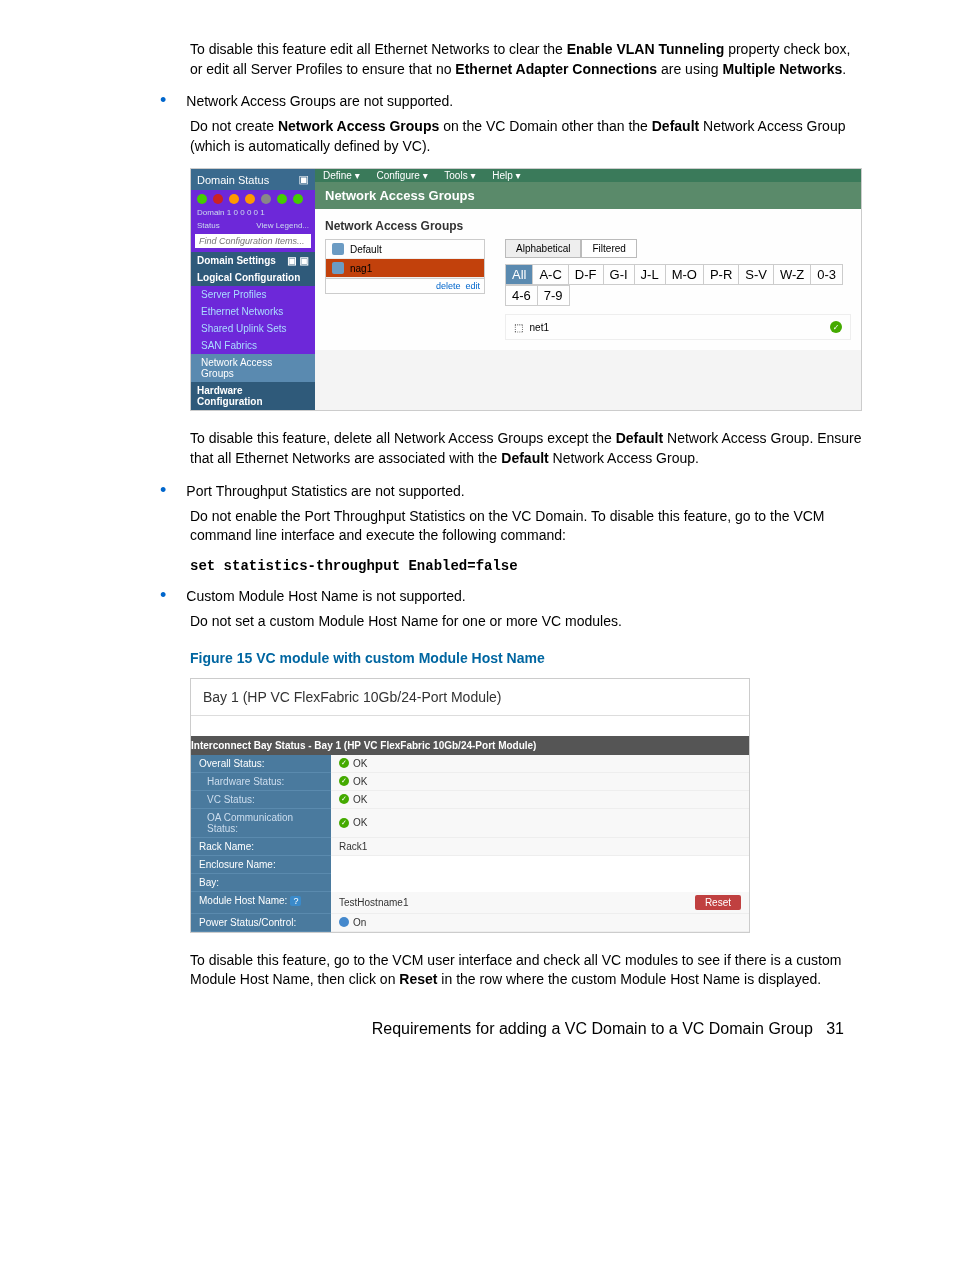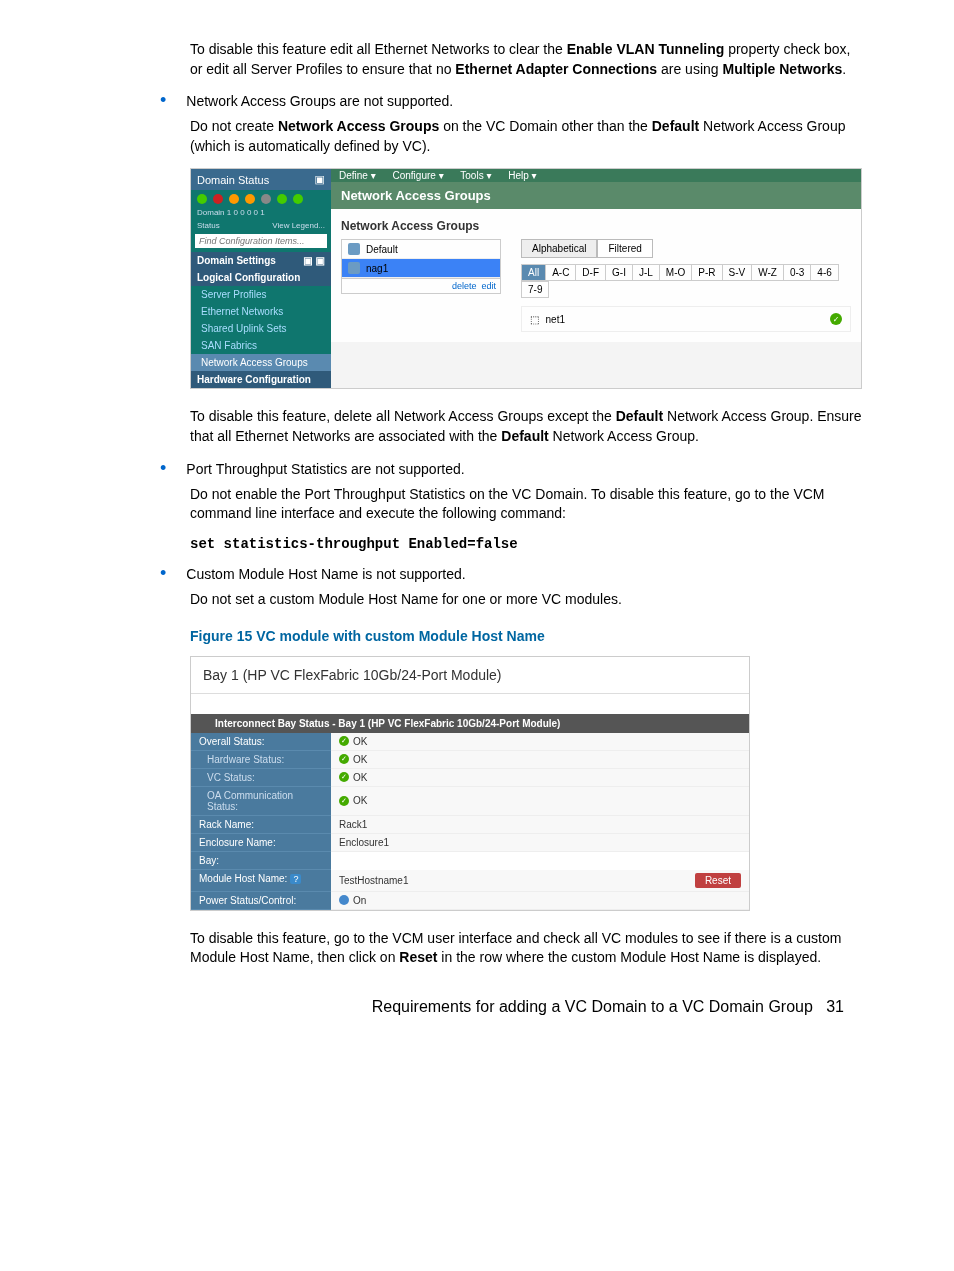--- a/index.html
+++ b/index.html
@@ -9,59 +9,59 @@
     .bold { font-weight: bold; }
     .bullet-row { display: flex; align-items: baseline; margin-bottom: 8px; margin-left: 70px; }
     .bullet-dot { color: #0066cc; font-size: 18px; margin-right: 20px; line-height: 1; }
     .bullet-text { flex: 1; }
     .figure-caption { color: #0066a1; font-weight: bold; margin-left: 100px; margin-top: 18px; margin-bottom: 10px; line-height: 1.3; }
     .code-line { font-family: "Courier New", monospace; font-weight: bold; margin-left: 100px; margin-bottom: 12px; }
     .footer { margin-top: 30px; text-align: right; font-size: 16px; padding-right: 20px; }
 
     
     .fig14 { margin-left: 100px; width: 672px; border: 1px solid #ccc; display: flex; font-size: 11px; }
-    .fig14-left { width: 140px; background: #0f766e; color: #fff; }
+    .fig14-left { width: 124px; background: #6d28d9; color: #fff; }
     .fig14-ds-header { background: #3a6a8e; padding: 4px 6px; display: flex; justify-content: space-between; align-items: center; font-size: 11px; }
     .fig14-status-icons { padding: 4px 6px; display: flex; gap: 6px; font-size: 10px; }
     .si-green { width:10px; height:10px; border-radius:50%; background:#4c0; display:inline-block; }
     .si-red { width:10px; height:10px; border-radius:50%; background:#c22; display:inline-block; }
     .si-orange { width:10px; height:10px; border-radius:50%; background:#f90; display:inline-block; }
     .si-gray { width:10px; height:10px; border-radius:50%; background:#888; display:inline-block; }
     .fig14-legend { font-size: 8px; color:#cde; padding: 0 6px 4px; display:flex; justify-content:space-between; }
     .fig14-search { background:#fff; margin:0 4px 4px; }
     .fig14-search input { width:100%; border:none; font-size:9px; font-style:italic; padding:2px 4px; color:#888; }
     .fig14-section { background:#2f5a7a; padding:3px 6px; font-weight:bold; font-size:10px; display:flex; justify-content:space-between; }
     .fig14-item { padding:3px 10px; color:#adf; font-size:10px; }
     .fig14-item.sel { background:#5a8ab0; color:#fff; }
     .fig14-right { flex:1; background:#f4f4f4; }
     .fig14-menu { background:#3a7a5a; color:#fff; padding:1px 8px; font-size:10px; }
     .fig14-menu span { margin-right:14px; }
     .fig14-title { background:#5a8a6a; color:#fff; padding:6px 10px; font-size:13px; font-weight:bold; }
     .fig14-content { padding:10px; background:#fefefe; }
     .fig14-subtitle { font-size:12px; font-weight:bold; margin-bottom:6px; color:#333; }
     .fig14-list { border:1px solid #ccc; width:160px; float:left; margin-right:10px; }
     .fig14-list-item { padding:3px 6px; font-size:10px; border-bottom:1px solid #eee; display:flex; align-items:center; gap:6px; }
-    .fig14-list-item.sel { background:#3b82f6; }
+    .fig14-list-item.sel { background:#c2410c; }
     .fig14-list-actions { text-align:right; font-size:9px; color:#06c; padding:2px 4px; border-top:1px solid #ccc; }
     .fig14-tabs { margin-left:180px; margin-bottom:6px; font-size:10px; }
     .fig14-tab { display:inline-block; padding:3px 10px; border:1px solid #bbb; background:#eee; }
     .fig14-tab.sel { background:#fff; position:relative; }
-    .fig14-filter { margin-left:180px; font-size:10px; }
+    .fig14-filter { margin-left:180px; font-size:13px; }
     .fig14-filter span { display:inline-block; padding:2px 6px; border:1px solid #ccc; margin-right:-1px; }
     .fig14-filter span.sel { background:#5a8ab0; color:#fff; }
     .fig14-netrow { margin-left:180px; margin-top:8px; padding:6px 8px; border:1px solid #eee; display:flex; justify-content:space-between; align-items:center; font-size:10px; }
     .cube-ico { width:12px; height:12px; background:#6b9bc3; display:inline-block; border-radius:2px; }
     .mini-ico { width:10px; height:10px; display:inline-block; }
     .check-green { width:12px; height:12px; border-radius:50%; background:#4a0; display:inline-flex; align-items:center; justify-content:center; color:#fff; font-size:8px; }
 
     
     .fig15 { margin-left: 100px; width: 560px; border:1px solid #ccc; font-size:11px; }
     .fig15-title { padding: 10px 12px; font-size:14px; color:#333; border-bottom: 1px solid #ddd; }
     .fig15-spacer { height:20px; background:#fff; }
-    .fig15-sub { background:#555; color:#fff; padding:4px 24px; font-size:10px; font-weight:bold; }
+    .fig15-sub { background:#555; color:#fff; padding:4px 0; font-size:10px; font-weight:bold; }
     .fig15-row { display:flex; font-size:10px; }
     .fig15-label { width:140px; background:#4a7a9e; color:#fff; padding:3px 8px; border-bottom:1px solid #5a8aae; }
     .fig15-label.sub { padding-left:16px; color:#cde; }
     .fig15-val { flex:1; background:#f8f8f8; color:#333; padding:3px 8px; border-bottom:1px solid #eee; display:flex; align-items:center; gap:4px; }
     .fig15-reset { background:#c04040; color:#fff; padding:2px 10px; font-size:10px; border-radius:2px; margin-left:auto; }
     .help-q { background:#3a8aca; color:#fff; font-size:9px; padding:0 3px; margin-left:3px; border-radius:2px; }
     .status-ok { width:10px; height:10px; border-radius:50%; background:#4a0; display:inline-flex; align-items:center; justify-content:center; color:#fff; font-size:7px; }
     .status-blue { width:10px; height:10px; border-radius:50%; background:#48c; display:inline-block; }
   </style>
 </head>
@@ -215,23 +215,20 @@
         </div>
     </div>
     <div class="fig15-row">
       <div class="fig15-label">Rack Name:</div>
       <div class="fig15-val">
           <span>Rack1</span>
         </div>
     </div>
     <div class="fig15-row">
       <div class="fig15-label">Enclosure Name:</div>
-      <div class="fig15-val">
-          <span>Enclosure1</span>
-        </div>
     </div>
     <div class="fig15-row">
       <div class="fig15-label">Bay:</div>
     </div>
     <div class="fig15-row">
       <div class="fig15-label"><span>Module Host Name:</span><span class="help-q">?</span></div>
       <div class="fig15-val">
           <span>TestHostname1</span>
           <span class="fig15-reset">Reset</span>
         </div>

